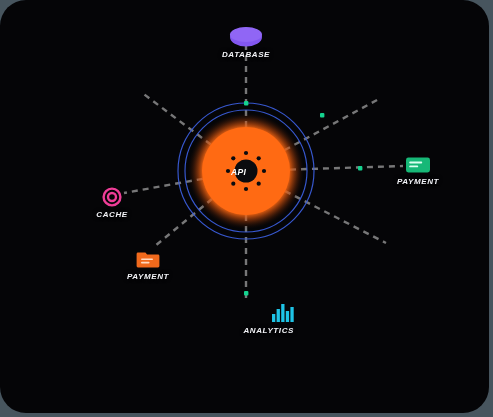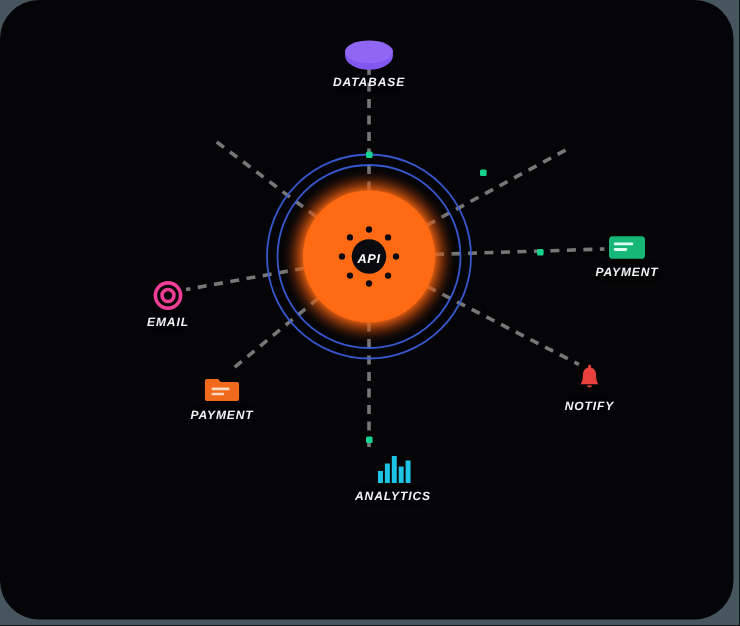--- a/index.html
+++ b/index.html
@@ -60,21 +60,21 @@
   }
   #core-label {
     position: absolute;
     font-family: "Liberation Sans", sans-serif;
     font-size: 8.5px;
     font-weight: bold;
     font-style: italic;
     letter-spacing: 0.4px;
     color: #ffffff;
     white-space: nowrap;
-    text-align: center;
+    text-align: left;
   }
 </style>
 </head>
 <body>
 
 <div id="stage">
   <div id="canvas">
 
     <svg id="svg-layer" viewBox="0 0 489 413">
       <defs>
@@ -143,32 +143,22 @@
       <span class="node-icon">
         <svg width="28" height="22" viewBox="0 0 28 22">
           <rect x="2" y="4.5" width="24" height="15" rx="2.4" fill="#17b877"></rect>
           <rect x="5.2" y="8.6" width="13" height="1.9" rx="0.9" fill="#ddfff1"></rect>
           <rect x="5.2" y="12.4" width="9" height="1.9" rx="0.9" fill="#ddfff1"></rect>
         </svg>
       </span>
       <span class="node-label">PAYMENT</span>
     </div>
 
-    <div class="node" style="left:393px; top:242px;">
-      <span class="node-icon">
-        <svg width="16" height="22" viewBox="0 0 16 22">
-          <path d="M8 3 c3 0 4.4 2.2 4.4 5.2 0 3.4 0.9 5 1.6 6 H2 c0.7-1 1.6-2.6 1.6-6 C3.6 5.2 5 3 8 3 Z" fill="#e8403a"></path>
-          <rect x="7.1" y="1.2" width="1.9" height="2.6" rx="0.9" fill="#e8403a"></rect>
-          <path d="M6.2 15 a1.9 1.9 0 0 0 3.6 0 Z" fill="#e8403a"></path>
-        </svg>
-      </span>
-      <span class="node-label">NOTIFY</span>
-    </div>
 
-    <div class="node" style="left:262px; top:302px;">
+    <div class="node" style="left:249px; top:302px;text-align:right;">
       <span class="node-icon">
         <svg width="24" height="22" viewBox="0 0 24 22">
           <rect x="2" y="12" width="3.3" height="8" fill="#1ec4e6"></rect>
           <rect x="6.6" y="7" width="3.3" height="13" fill="#1ec4e6"></rect>
           <rect x="11.2" y="2" width="3.3" height="18" fill="#1ec4e6"></rect>
           <rect x="15.8" y="9" width="3.3" height="11" fill="#1ec4e6"></rect>
           <rect x="20.4" y="5" width="3.3" height="15" fill="#1ec4e6"></rect>
         </svg>
       </span>
       <span class="node-label">ANALYTICS</span>
@@ -185,17 +175,17 @@
       <span class="node-label">PAYMENT</span>
     </div>
 
     <div class="node" style="left:112px; top:186px;">
       <span class="node-icon">
         <svg width="22" height="22" viewBox="0 0 22 22">
           <circle cx="11" cy="11" r="8.4" fill="none" stroke="#ef3d97" stroke-width="2.4"></circle>
           <circle cx="11" cy="11" r="4" fill="none" stroke="#ef3d97" stroke-width="2.4"></circle>
         </svg>
       </span>
-      <span class="node-label">EMAIL</span>
+      <span class="node-label">CACHE</span>
     </div>
 
   </div>
 </div>
 
 </body></html>

